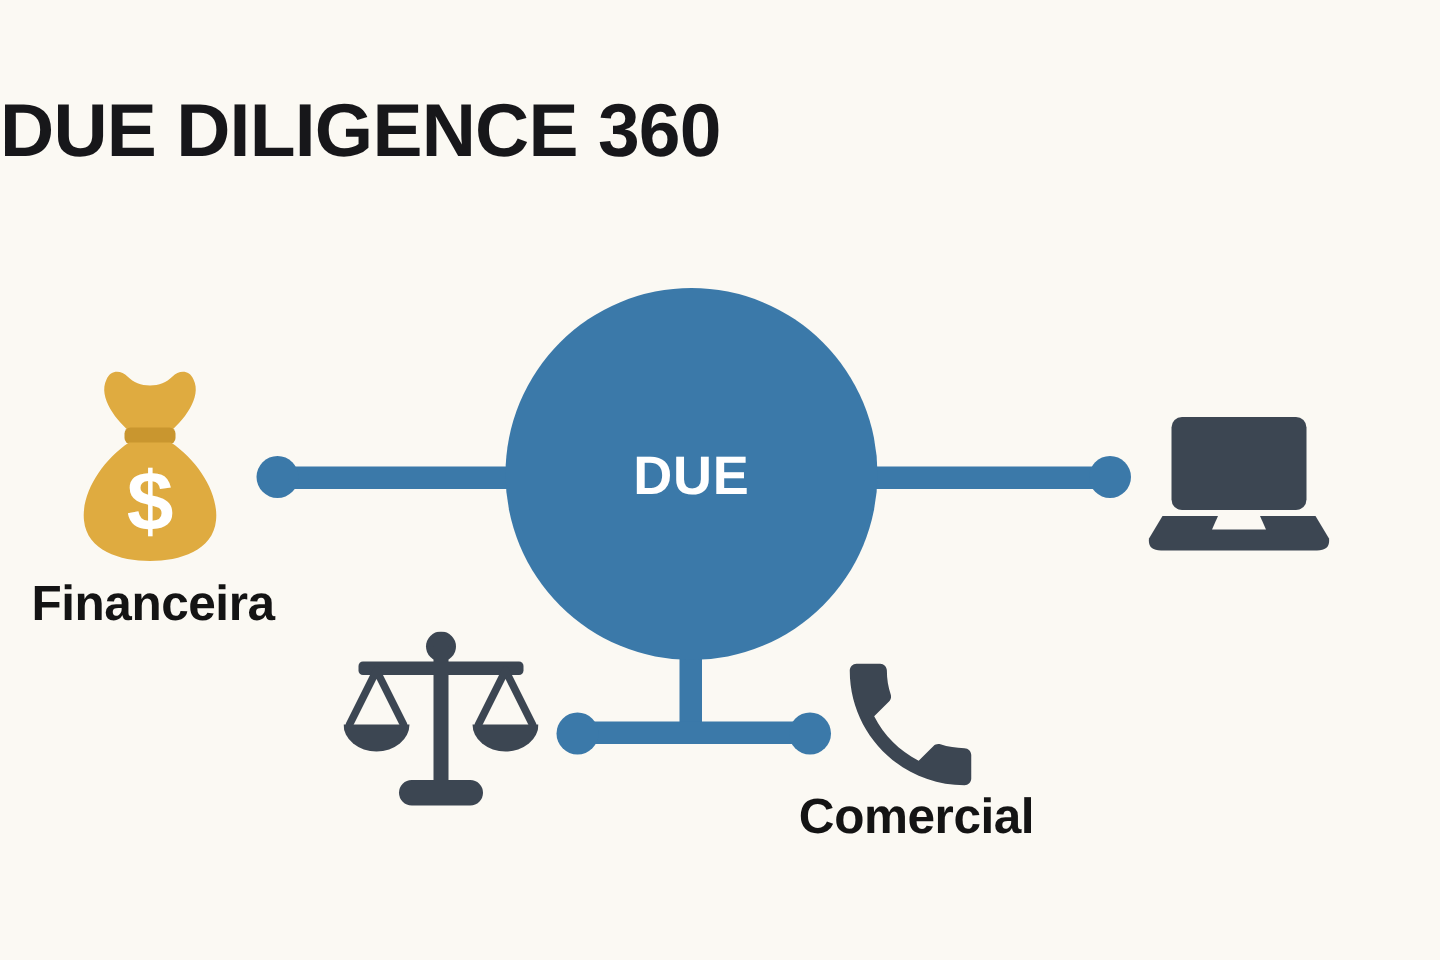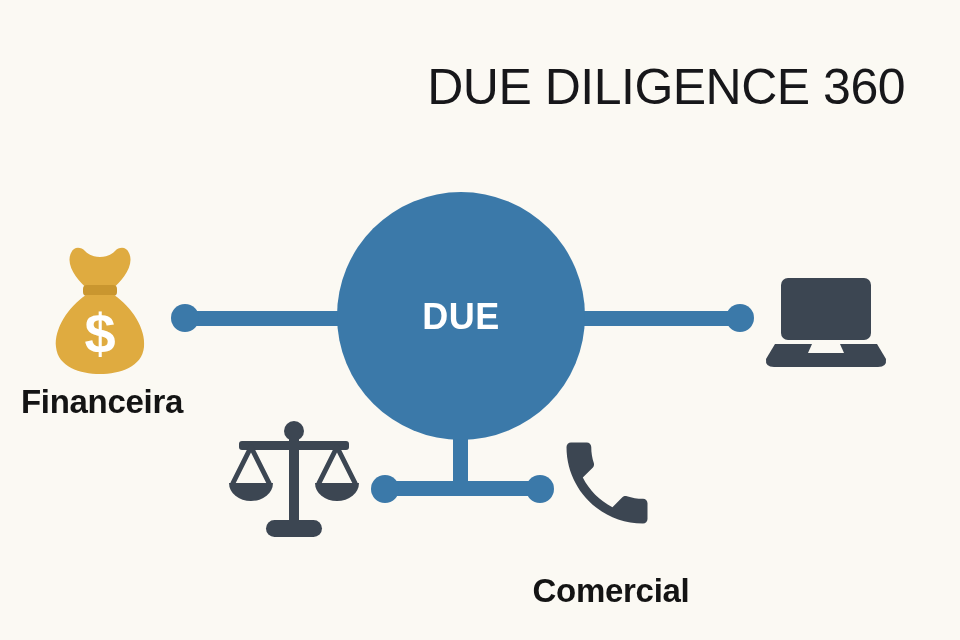--- a/index.html
+++ b/index.html
@@ -10,23 +10,23 @@
     position: relative;
     width: 960px; height: 640px;
     background: #fbf9f3;
     overflow: hidden;
   }
 
   .title {
     position: absolute;
     left: 0; top: 58px;
     width: 905px;
-    text-align: right;
+    text-align: left;
     font-size: 50px;
-    font-weight: normal;
+    font-weight: bold;
     letter-spacing: -0.5px;
     color: #17171a;
   }
 
   
   .connector {
     position: absolute;
     background: #3b79a9;
     border-radius: 8px;
   }
@@ -70,21 +70,21 @@
     width: 220px;
     text-align: center;
     font-size: 33px;
     font-weight: bold;
     letter-spacing: -0.3px;
     color: #141414;
   }
   .label-financeira  { left: -8px;  top: 383px; }
   .label-tecnologica { left: 708px; top: 383px; }
   .label-juridica    { left: 187px; top: 544px; }
-  .label-comercial   { left: 501px; top: 572px; text-align: center; }
+  .label-comercial   { left: 501px; top: 525px; text-align: center; }
 
   .moneybag-box { left: 50px;  top: 245px; width: 100px; height: 130px; }
   .laptop-box   { left: 765px; top: 278px; width: 122px; height: 90px;  }
   .scales-box   { left: 229px; top: 421px; width: 130px; height: 120px; }
   .phone-box    { left: 553px; top: 429px; width: 108px; height: 108px; }
 
   .dollar {
     position: absolute;
     left: 0; top: 56px;
     width: 100px;

